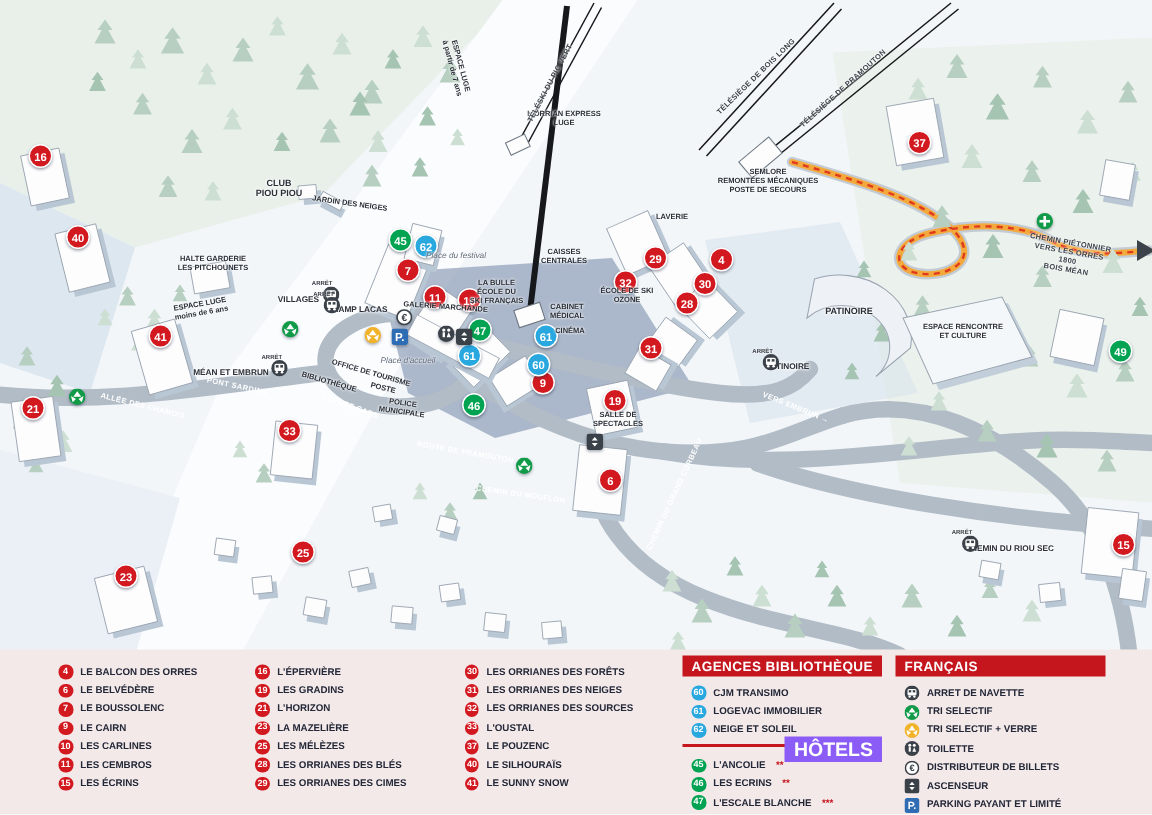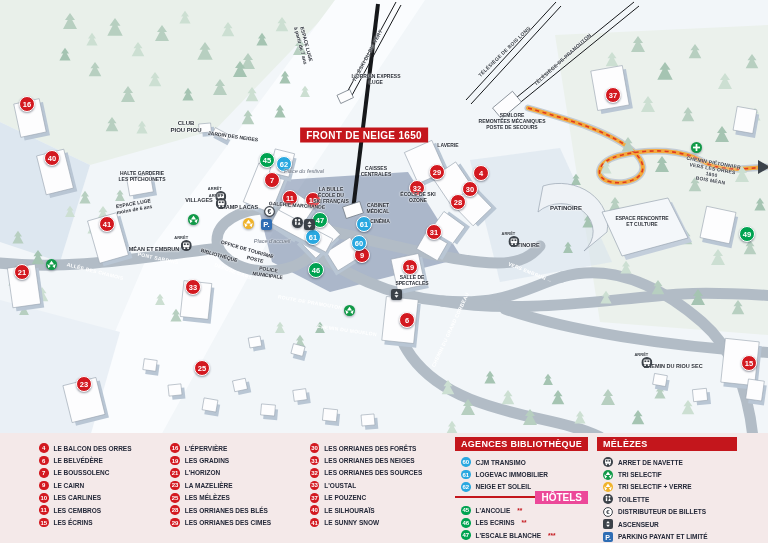--- a/index.html
+++ b/index.html
@@ -46,22 +46,22 @@
   .litems{display:grid;grid-auto-flow:column;grid-template-rows:repeat(7,12.4px);
         column-gap:10px;padding:5px 2px 0 6px;}
   .litems.one{grid-auto-flow:row;grid-template-rows:none;}
   .lrow{display:flex;align-items:center;gap:5px;height:12.4px;}
   .lmark{width:9.5px;height:9.5px;border-radius:50%;color:#fff;font-weight:bold;font-size:6px;
         display:flex;align-items:center;justify-content:center;flex:none;}
   .lmark.res{background:#d31920;} .lmark.ag{background:#29a8e0;} .lmark.ho{background:#00a351;}
   .ltext{color:#232838;font-weight:bold;font-size:6.5px;white-space:nowrap;}
   .stars{color:#c4161c;font-weight:bold;font-size:6.5px;margin-left:2px;}
   .hotgrp{border-top:2px solid #c4161c;margin-top:3px;position:relative;}
-  .hottab{position:absolute;right:0;top:-7px;background:#ec4899;color:#fff;font-weight:bold;
-        font-size:10px;padding:1px 6px;}
+  .hottab{position:absolute;right:0;top:-7px;background:#8b5cf6;color:#fff;font-weight:bold;
+        font-size:13px;padding:1px 6px;}
   .hotitems{padding:6px 2px 0 6px;}
 </style>
 </head>
 <body>
 
 <div id="stage">
 
   <div id="map">
     <svg width="768" height="437" viewBox="0 0 768 437">
       <defs>
@@ -362,21 +362,20 @@
       <path d="M602,212 L668,198 L688,238 L622,256 Z" fill="#f4f7fa" stroke="#9aa5b1" stroke-width=".7"></path>
 
       <g fill="#fdfdfe" stroke="#6d7680" stroke-width=".7">
         <rect x="344" y="204" width="18" height="12" transform="rotate(-18 353 210)"></rect>
         <rect x="338" y="92" width="14" height="9" transform="rotate(-25 345 96)"></rect>
         <rect x="494" y="98" width="26" height="14" transform="rotate(-40 507 105)"></rect>
       </g>
     </svg>
 
     <div id="map-overlay">
-      <div class="banner" style="left:364px;top:135px;">FRONT DE NEIGE 1650</div>
     <div class="mk res" style="left: 27px; top: 104px;">16</div>
         <div class="mk res" style="left: 52px; top: 158px;">40</div>
         <div class="mk res" style="left: 107px; top: 224px;">41</div>
         <div class="mk res" style="left: 22px; top: 272px;">21</div>
         <div class="mk res" style="left: 84px; top: 384px;">23</div>
         <div class="mk res" style="left: 202px; top: 368px;">25</div>
         <div class="mk res" style="left: 193px; top: 287px;">33</div>
         <div class="mk res" style="left: 272px; top: 180px;">7</div>
         <div class="mk res" style="left: 290px; top: 198px;">11</div>
         <div class="mk res" style="left: 313px; top: 200px;">10</div>
@@ -718,21 +717,21 @@
               <span class="stars">***</span>
             </div>
             <div class="lrow">
               <span class="lmark ho">49</span>
             </div>
           </div>
       </div>
     </div>
 
     <div class="sect" style="left:597px;width:140px;">
-      <div class="hbar">MÉLÈZES</div>
+      <div class="hbar">FRANÇAIS</div>
       <div class="litems one" id="leg-items">
           <div class="lrow">
             <span class="icn">
               <svg width="10" height="10" viewBox="0 0 10 10">
                 <circle cx="5" cy="5" r="5" fill="#3b4148"></circle>
                 <rect x="2" y="2.3" width="6" height="4.4" rx="1" fill="#fff"></rect>
                 <rect x="2.8" y="3.1" width="1.7" height="1.5" fill="#3b4148"></rect>
                 <rect x="5.5" y="3.1" width="1.7" height="1.5" fill="#3b4148"></rect>
                 <circle cx="3.4" cy="7.4" r=".8" fill="#fff"></circle>
                 <circle cx="6.6" cy="7.4" r=".8" fill="#fff"></circle>

